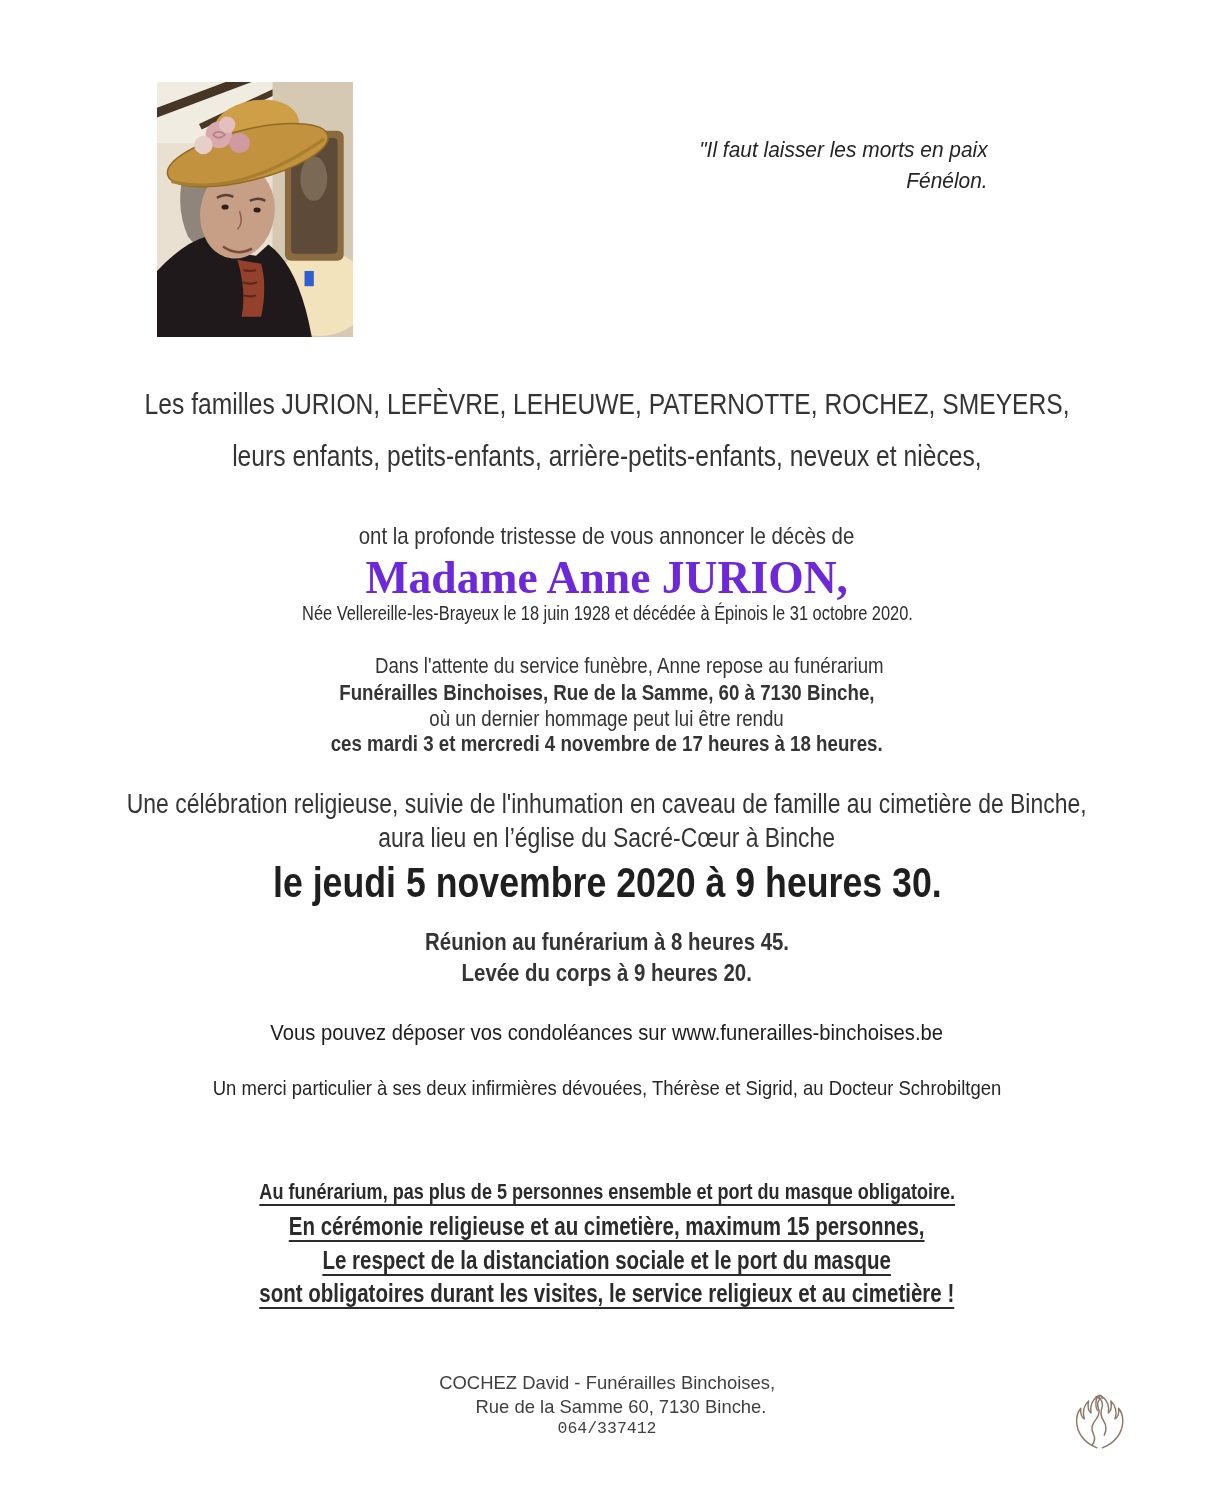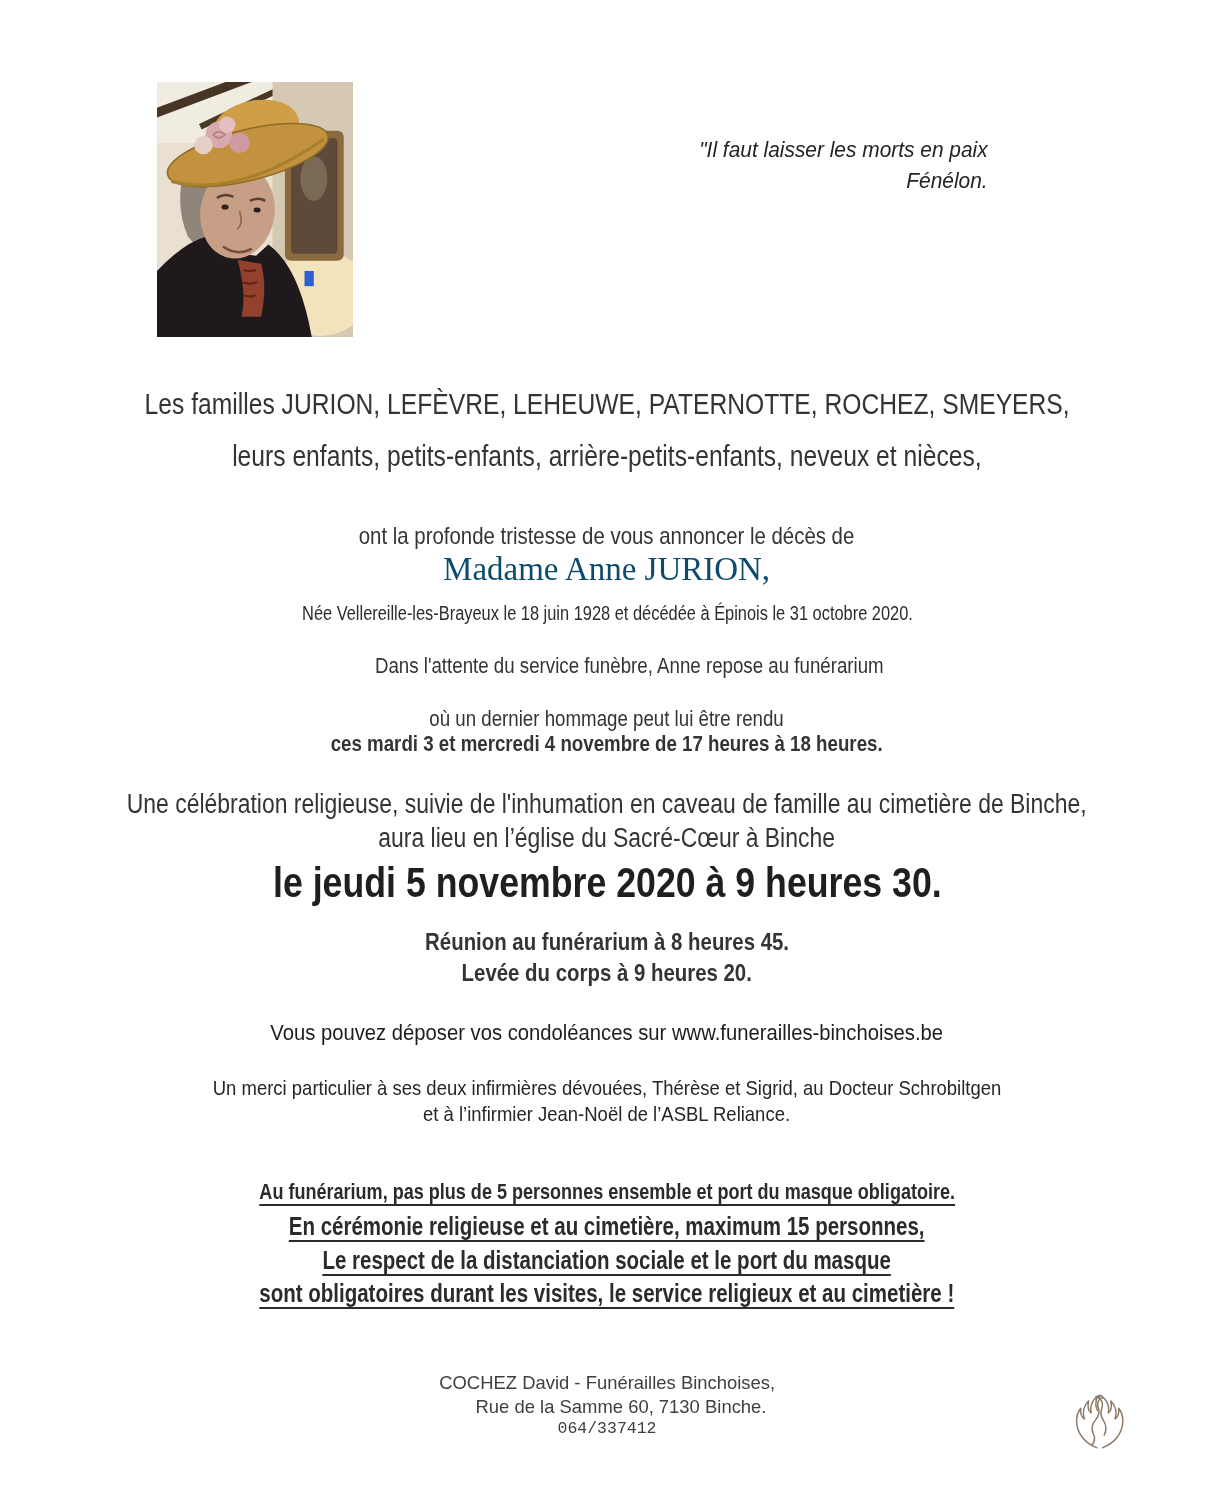--- a/index.html
+++ b/index.html
@@ -30,21 +30,21 @@
     color:#2b2b2b;
   }
   .quote {
     position:absolute; top:134px; right:226px;
     text-align:right; font-style:italic;
     font-size:22px; line-height:31px; color:#242424;
   }
   .quote div > span { display:inline-block; white-space:pre; transform:scaleX(.95); transform-origin:100% 50%; }
   .name-line {
     font-family:"Liberation Serif", serif;
-    font-weight:normal; font-size:34px; color:#0c4a6e;
+    font-weight:bold; font-size:47px; color:#6d28d9;
     letter-spacing:0px;
   }
   .portrait { position:absolute; left:157px; top:82px; width:196px; height:255px; }
   .portrait svg { display:block; width:100%; height:100%; }
   .logo { position:absolute; left:1064px; top:1386px; width:72px; height:78px; }
   .logo svg { display:block; width:100%; height:100%; }
   .footer-line { color:#3f3f3f; }
 </style>
 </head>
 <body>
@@ -92,33 +92,33 @@
   </div>
 
   <div class="line s85" style="top:388px; font-size:29px;"><span>Les familles JURION, LEFÈVRE, LEHEUWE, PATERNOTTE, ROCHEZ, SMEYERS,</span></div>
   <div class="line s85" style="top:440px; font-size:29px;"><span>leurs enfants, petits-enfants, arrière-petits-enfants, neveux et nièces,</span></div>
 
   <div class="line s85" style="top:522px; font-size:24px;"><span>ont la profonde tristesse de vous annoncer le décès de</span></div>
   <div class="line name-line s97" style="top:550px;"><span>Madame Anne JURION,</span></div>
   <div class="line s82" style="top:602px; font-size:20px; color:#2c2c2c;"><span>Née Vellereille-les-Brayeux le 18 juin 1928 et décédée à Épinois le 31 octobre 2020.</span></div>
 
   <div class="line s85" style="top:653px; font-size:22px;padding-left:44px;"><span>Dans l'attente du service funèbre, Anne repose au funérarium</span></div>
+  <div class="line s85 bold" style="top:680px; font-size:22px;"><span>Funérailles Binchoises, Rue de la Samme, 60 à 7130 Binche,</span></div>
   <div class="line s85" style="top:706px; font-size:22px;"><span>où un dernier hommage peut lui être rendu</span></div>
   <div class="line s85 bold" style="top:731px; font-size:22px;"><span>ces mardi 3 et mercredi 4 novembre de 17 heures à 18 heures.</span></div>
 
   <div class="line s85" style="top:789px; font-size:27px;"><span>Une célébration religieuse, suivie de l'inhumation en caveau de famille au cimetière de Binche,</span></div>
   <div class="line s85" style="top:823px; font-size:27px;"><span>aura lieu en l’église du Sacré-Cœur à Binche</span></div>
   <div class="line s85 bold" style="top:859px; font-size:42px; color:#1f1f1f;"><span>le jeudi 5 novembre 2020 à 9 heures 30.</span></div>
   <div class="line s85 bold" style="top:928px; font-size:24px;"><span>Réunion au funérarium à 8 heures 45.</span></div>
   <div class="line s85 bold" style="top:959px; font-size:24px;"><span>Levée du corps à 9 heures 20.</span></div>
 
   <div class="line s92" style="top:1020px; font-size:22px; color:#1d1d1d;"><span>Vous pouvez déposer vos condoléances sur www.funerailles-binchoises.be</span></div>
 
   <div class="line s88" style="top:1076px; font-size:21px; color:#262626;"><span>Un merci particulier à ses deux infirmières dévouées, Thérèse et Sigrid, au Docteur Schrobiltgen</span></div>
-  <div class="line s88" style="top:1102px; font-size:21px; color:#262626;"><span>et à l’infirmier Jean-Noël de l’ASBL Reliance.</span></div>
 
   <div class="line s82 rule" style="top:1179px; font-size:22px;"><span>Au funérarium, pas plus de 5 personnes ensemble et port du masque obligatoire.</span></div>
   <div class="line s82 rule" style="top:1212px; font-size:25px;"><span>En cérémonie religieuse et au cimetière, maximum 15 personnes,</span></div>
   <div class="line s82 rule" style="top:1246px; font-size:25px;"><span>Le respect de la distanciation sociale et le port du masque</span></div>
   <div class="line s82 rule" style="top:1279px; font-size:25px;"><span>sont obligatoires durant les visites, le service religieux et au cimetière !</span></div>
 
   <div class="line s97 footer-line" style="top:1372px; font-size:19px;"><span>COCHEZ David - Funérailles Binchoises,</span></div>
   <div class="line s97 footer-line" style="top:1396px; font-size:19px;padding-left:27px;"><span>Rue de la Samme 60, 7130 Binche.</span></div>
   <div class="line s97 footer-line" style="top:1419px; font-size:17px;font-family:Liberation Mono, monospace;"><span>064/337412</span></div>
 

